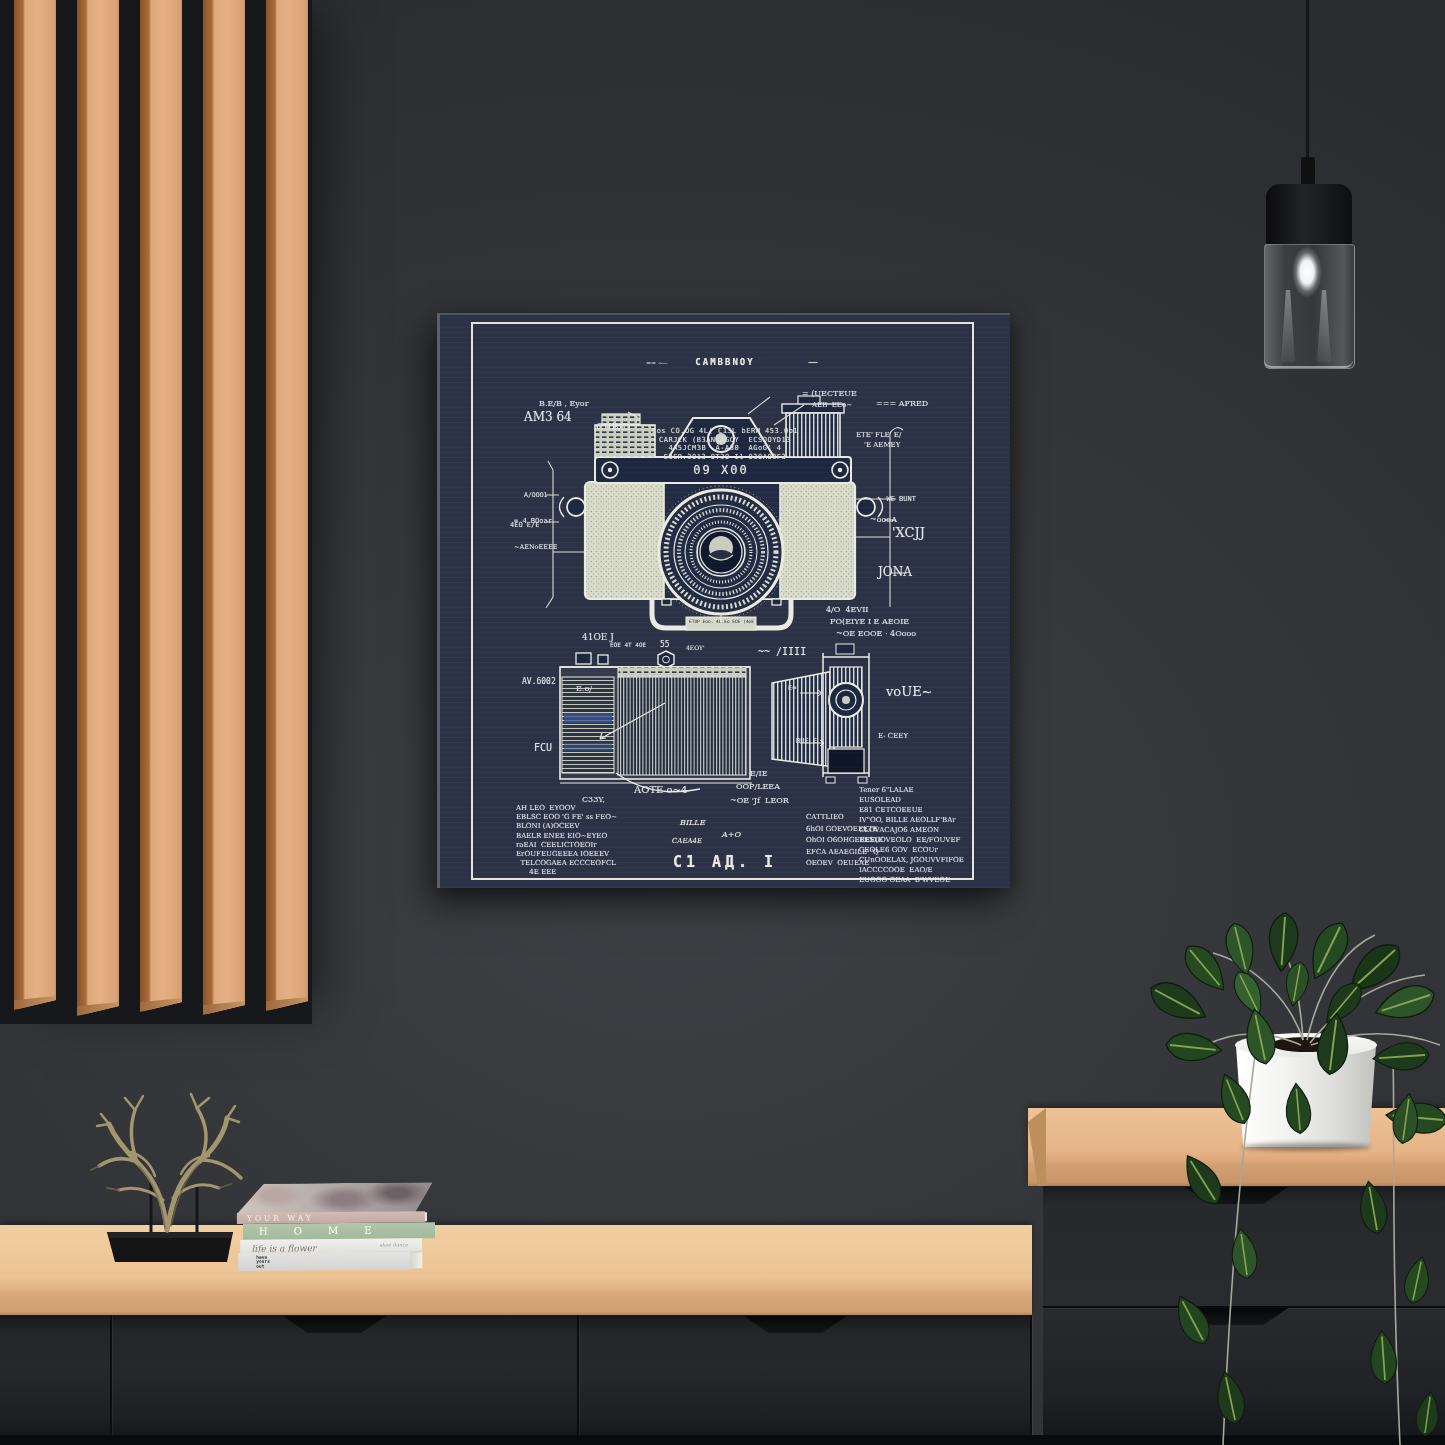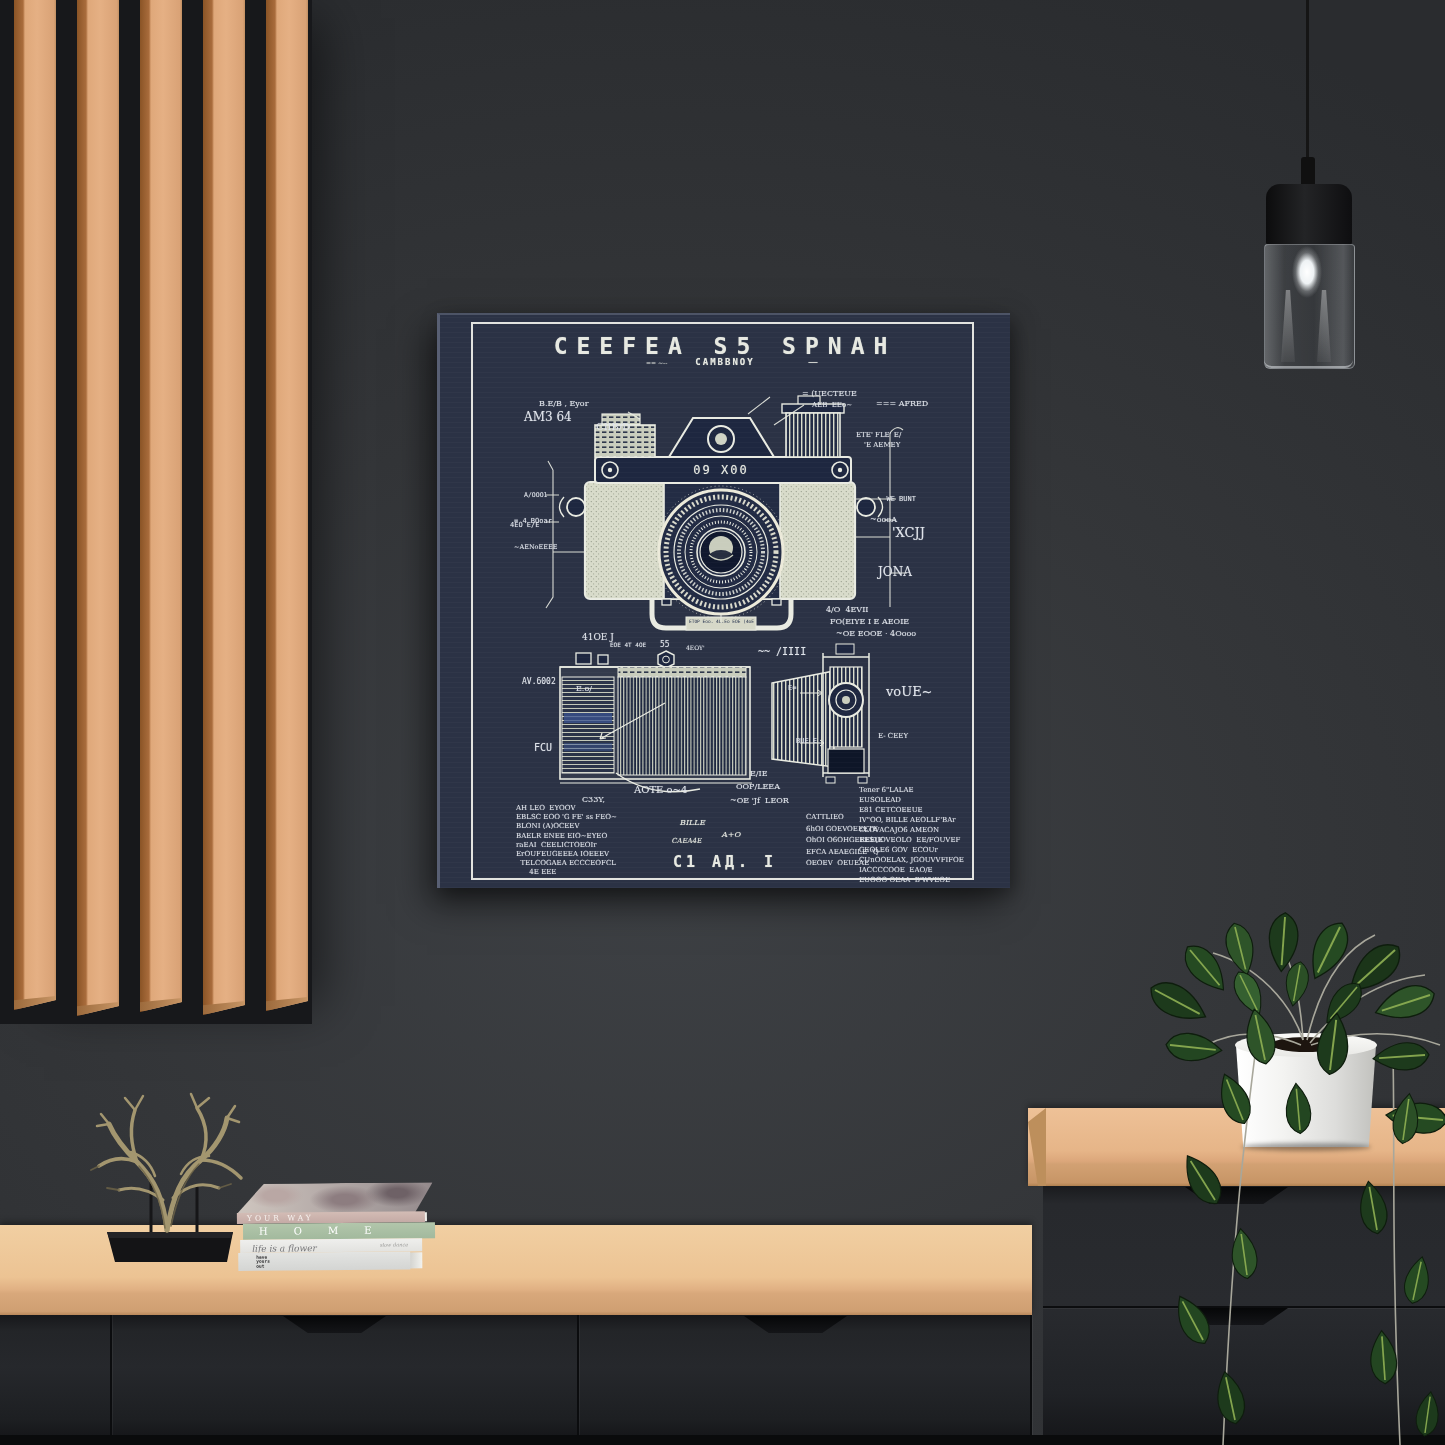--- a/index.html
+++ b/index.html
@@ -236,24 +236,26 @@
         <circle cx="406" cy="385" r="10" stroke-width="1.2"></circle>
         <circle cx="406" cy="385" r="4" fill="#c9cdbd" stroke="none"></circle>
         <rect x="388" y="434" width="36" height="24" fill="#0e1628" stroke-width="1.2"></rect>
         <path d="M360,378 h22 m-4,-3 l4,3 l-4,3 M360,428 h24 m-4,-3 l4,3 l-4,3" stroke-width="1"></path>
         <rect x="386" y="462" width="9" height="6" fill="#1e2740" stroke-width="1"></rect>
         <rect x="418" y="462" width="9" height="6" fill="#1e2740" stroke-width="1"></rect>
       </g>
     </g>
   </svg>
 
-  <div class="ptext" id="poster-title">CEEFEA S5 SPNAH</div>
   <div class="ptext" id="poster-ticks">== ~--</div>
   <div class="ptext" id="poster-subtitle">CAMBBNOY</div>
   <div class="ptext" id="poster-dash">—</div>
+  <div class="ptext" id="spec-lines">
+    
+  <div class="fl">Los CO.OG 4L( C13L bERM 453.0o1</div><div class="fl">CARJCK (B3ANCAGCY  ECSOOYD13</div><div class="fl">4A5JCM3B  A-A30  AGoG' 4</div><div class="fl">E3CR.3O13 OT3O I1 O3OAO3F3</div></div>
   <div class="ptext" id="top-plate-label">09 X00</div>
   <div class="ptext" id="bracket-label">ETOP Eoo. 4L.Eo EOE (4oE</div>
 
   <div class="ann-host">
 
   <span class="ann cursive" style="left: 99px; top: 84px; font-size: 8px;">B.E/B , Eyor</span>
       <span class="ann cursive" style="left: 84px; top: 95px; font-size: 12px;">AM3 64</span>
       <span class="ann cursive" style="left: 156px; top: 106px; font-size: 10px;">CIIB/D</span>
       <span class="ann cursive" style="left: 362px; top: 74px; font-size: 8px;">= (UECTEUE</span>
       <span class="ann cursive" style="left: 372px; top: 86px; font-size: 7px;">AEB  EEo~</span>

